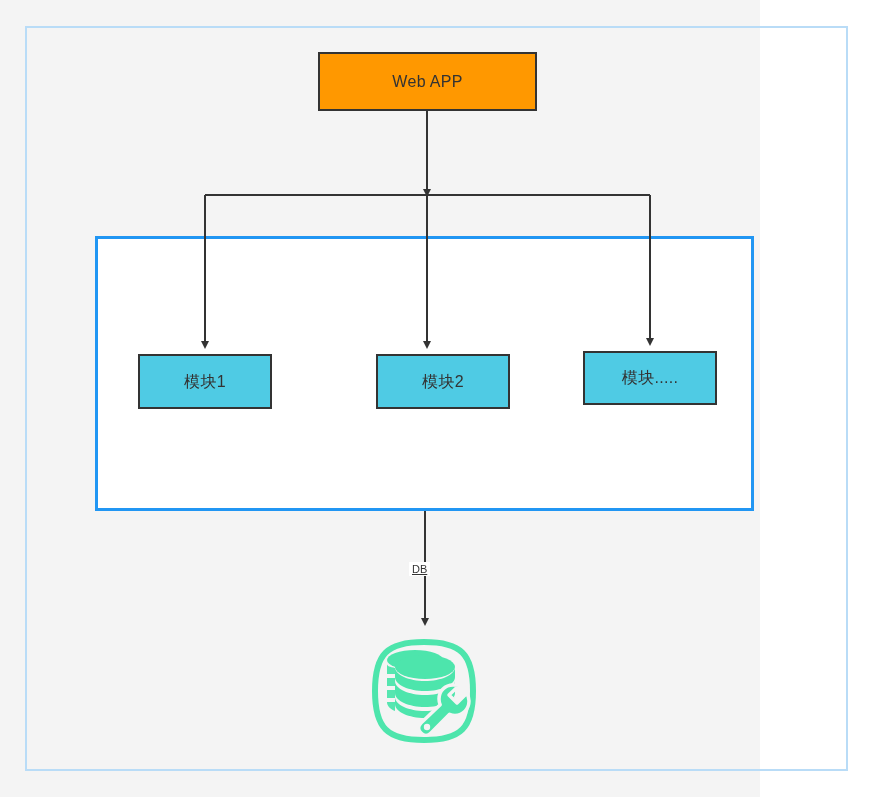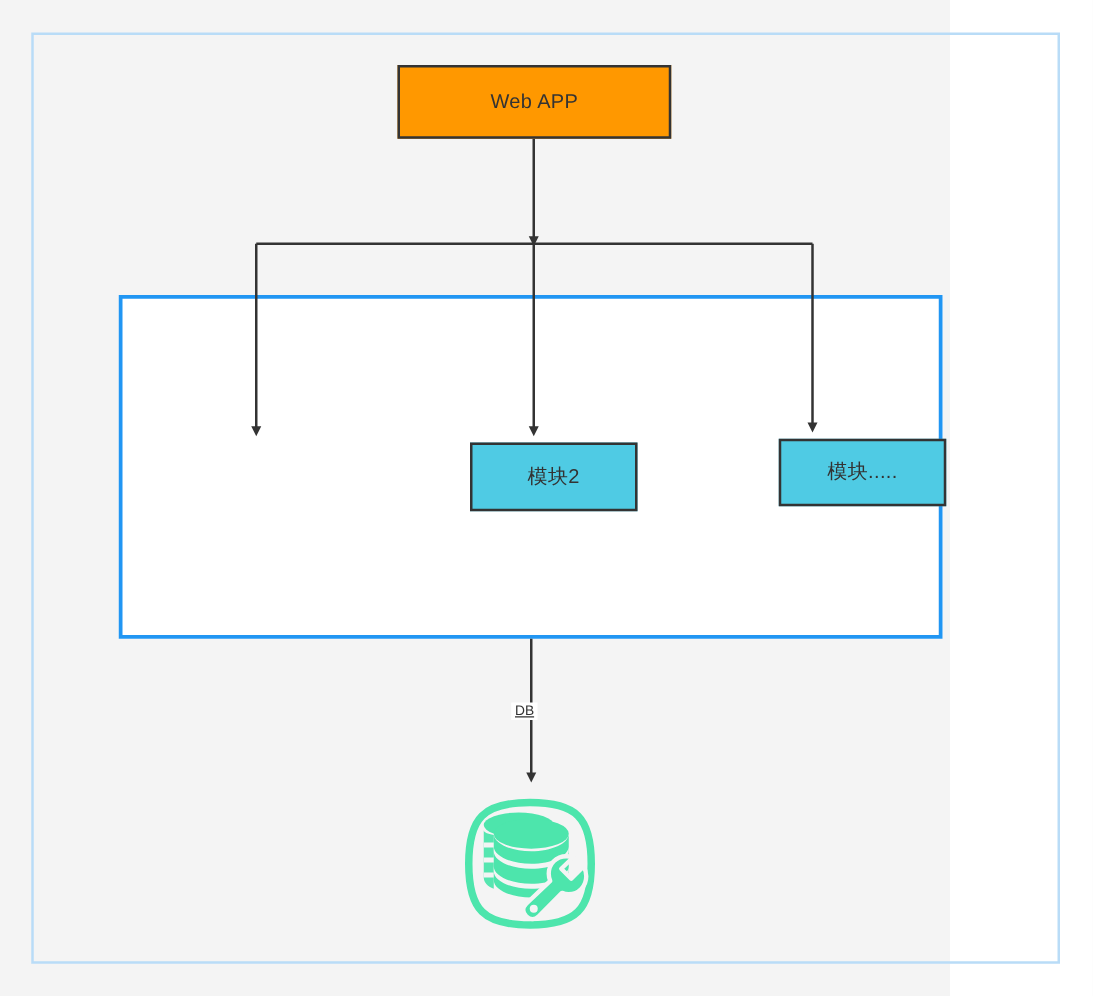--- a/index.html
+++ b/index.html
@@ -95,21 +95,20 @@
     top: 354px;
     width: 134px;
     height: 55px;
   }
 
   #node-module-3 {
     left: 583px;
     top: 351px;
     width: 134px;
     height: 54px;
-    margin-left: 40px;
   }
 
   
   #db-edge-label {
     position: absolute;
     left: 409px;
     top: 562px;
     padding: 1px 3px;
     background: #ffffff;
     color: #333333;
@@ -165,20 +164,23 @@
 
     <g>
       <line x1="425" y1="511" x2="425" y2="622" stroke="#333333" stroke-width="2" marker-end="url(#arrowhead)"></line>
     </g>
   </svg>
 
   <div class="node" id="node-webapp">
     <span>Web APP</span>
   </div>
 
+  <div class="node node-module" id="node-module-1">
+    <span>模块1</span>
+  </div>
 
   <div class="node node-module" id="node-module-2">
     <span>模块2</span>
   </div>
 
   <div class="node node-module" id="node-module-3">
     <span>模块.....</span>
   </div>
 
   <div id="db-edge-label">DB</div>

